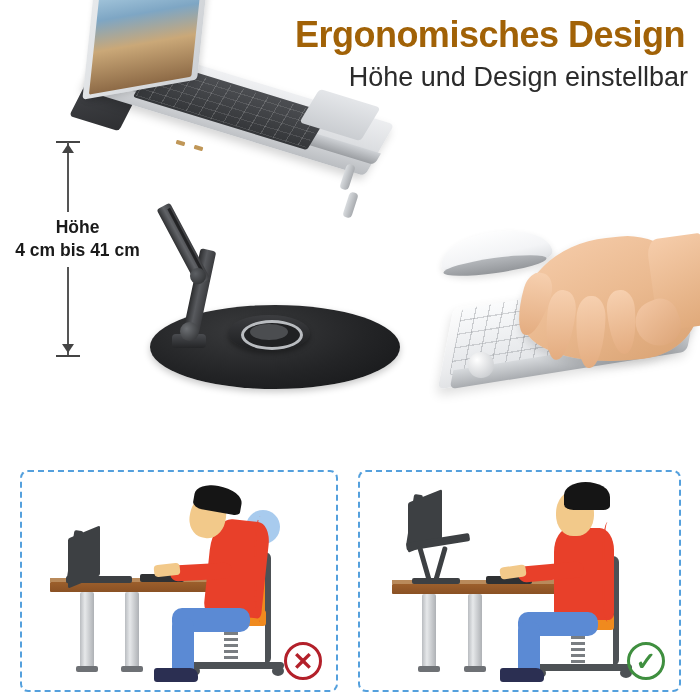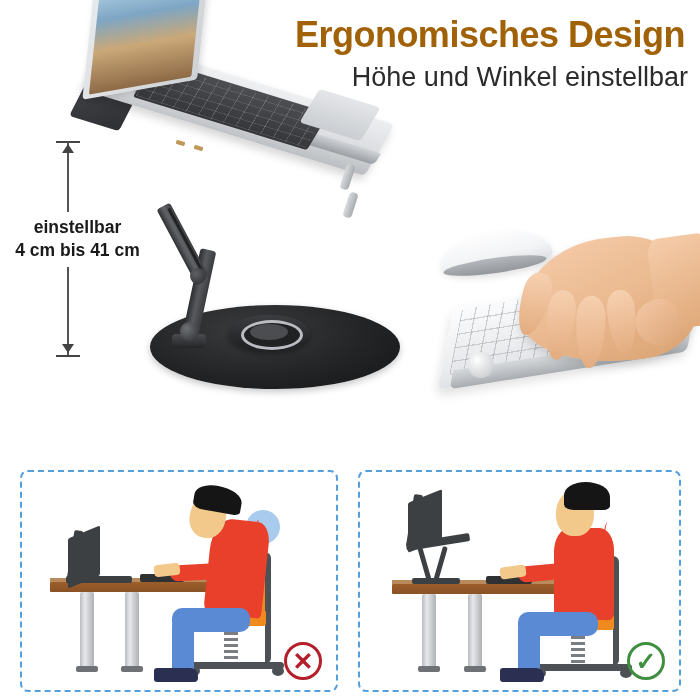--- a/index.html
+++ b/index.html
@@ -418,32 +418,32 @@
   }
   .badge.x span  { color: #b3202a; }
   .badge.ok span { color: #3f8f3f; }
 </style>
 </head>
 <body>
 
 <div id="page">
 
   <div class="headline">Ergonomisches Design</div>
-  <div class="subheadline">Höhe und Winkel einstellbar</div>
+  <div class="subheadline">Höhe und Design einstellbar</div>
 
   <div>
     <div class="dim-cap top"></div>
     <div class="dim-line"></div>
     <div class="dim-arrow up"></div>
     <div class="dim-arrow down"></div>
     <div class="dim-cap bot"></div>
   </div>
 
   <div class="dim-text">
-    <div>einstellbar</div>
+    <div>Höhe</div>
     <div>4 cm bis 41 cm</div>
   </div>
 
   <div class="photo base-rim"></div>
   <div class="photo base-disc"></div>
   <div class="photo swivel-outer"></div>
   <div class="photo swivel-ring"></div>
   <div class="photo swivel-core"></div>
 
   <div class="photo arm-foot"></div>

